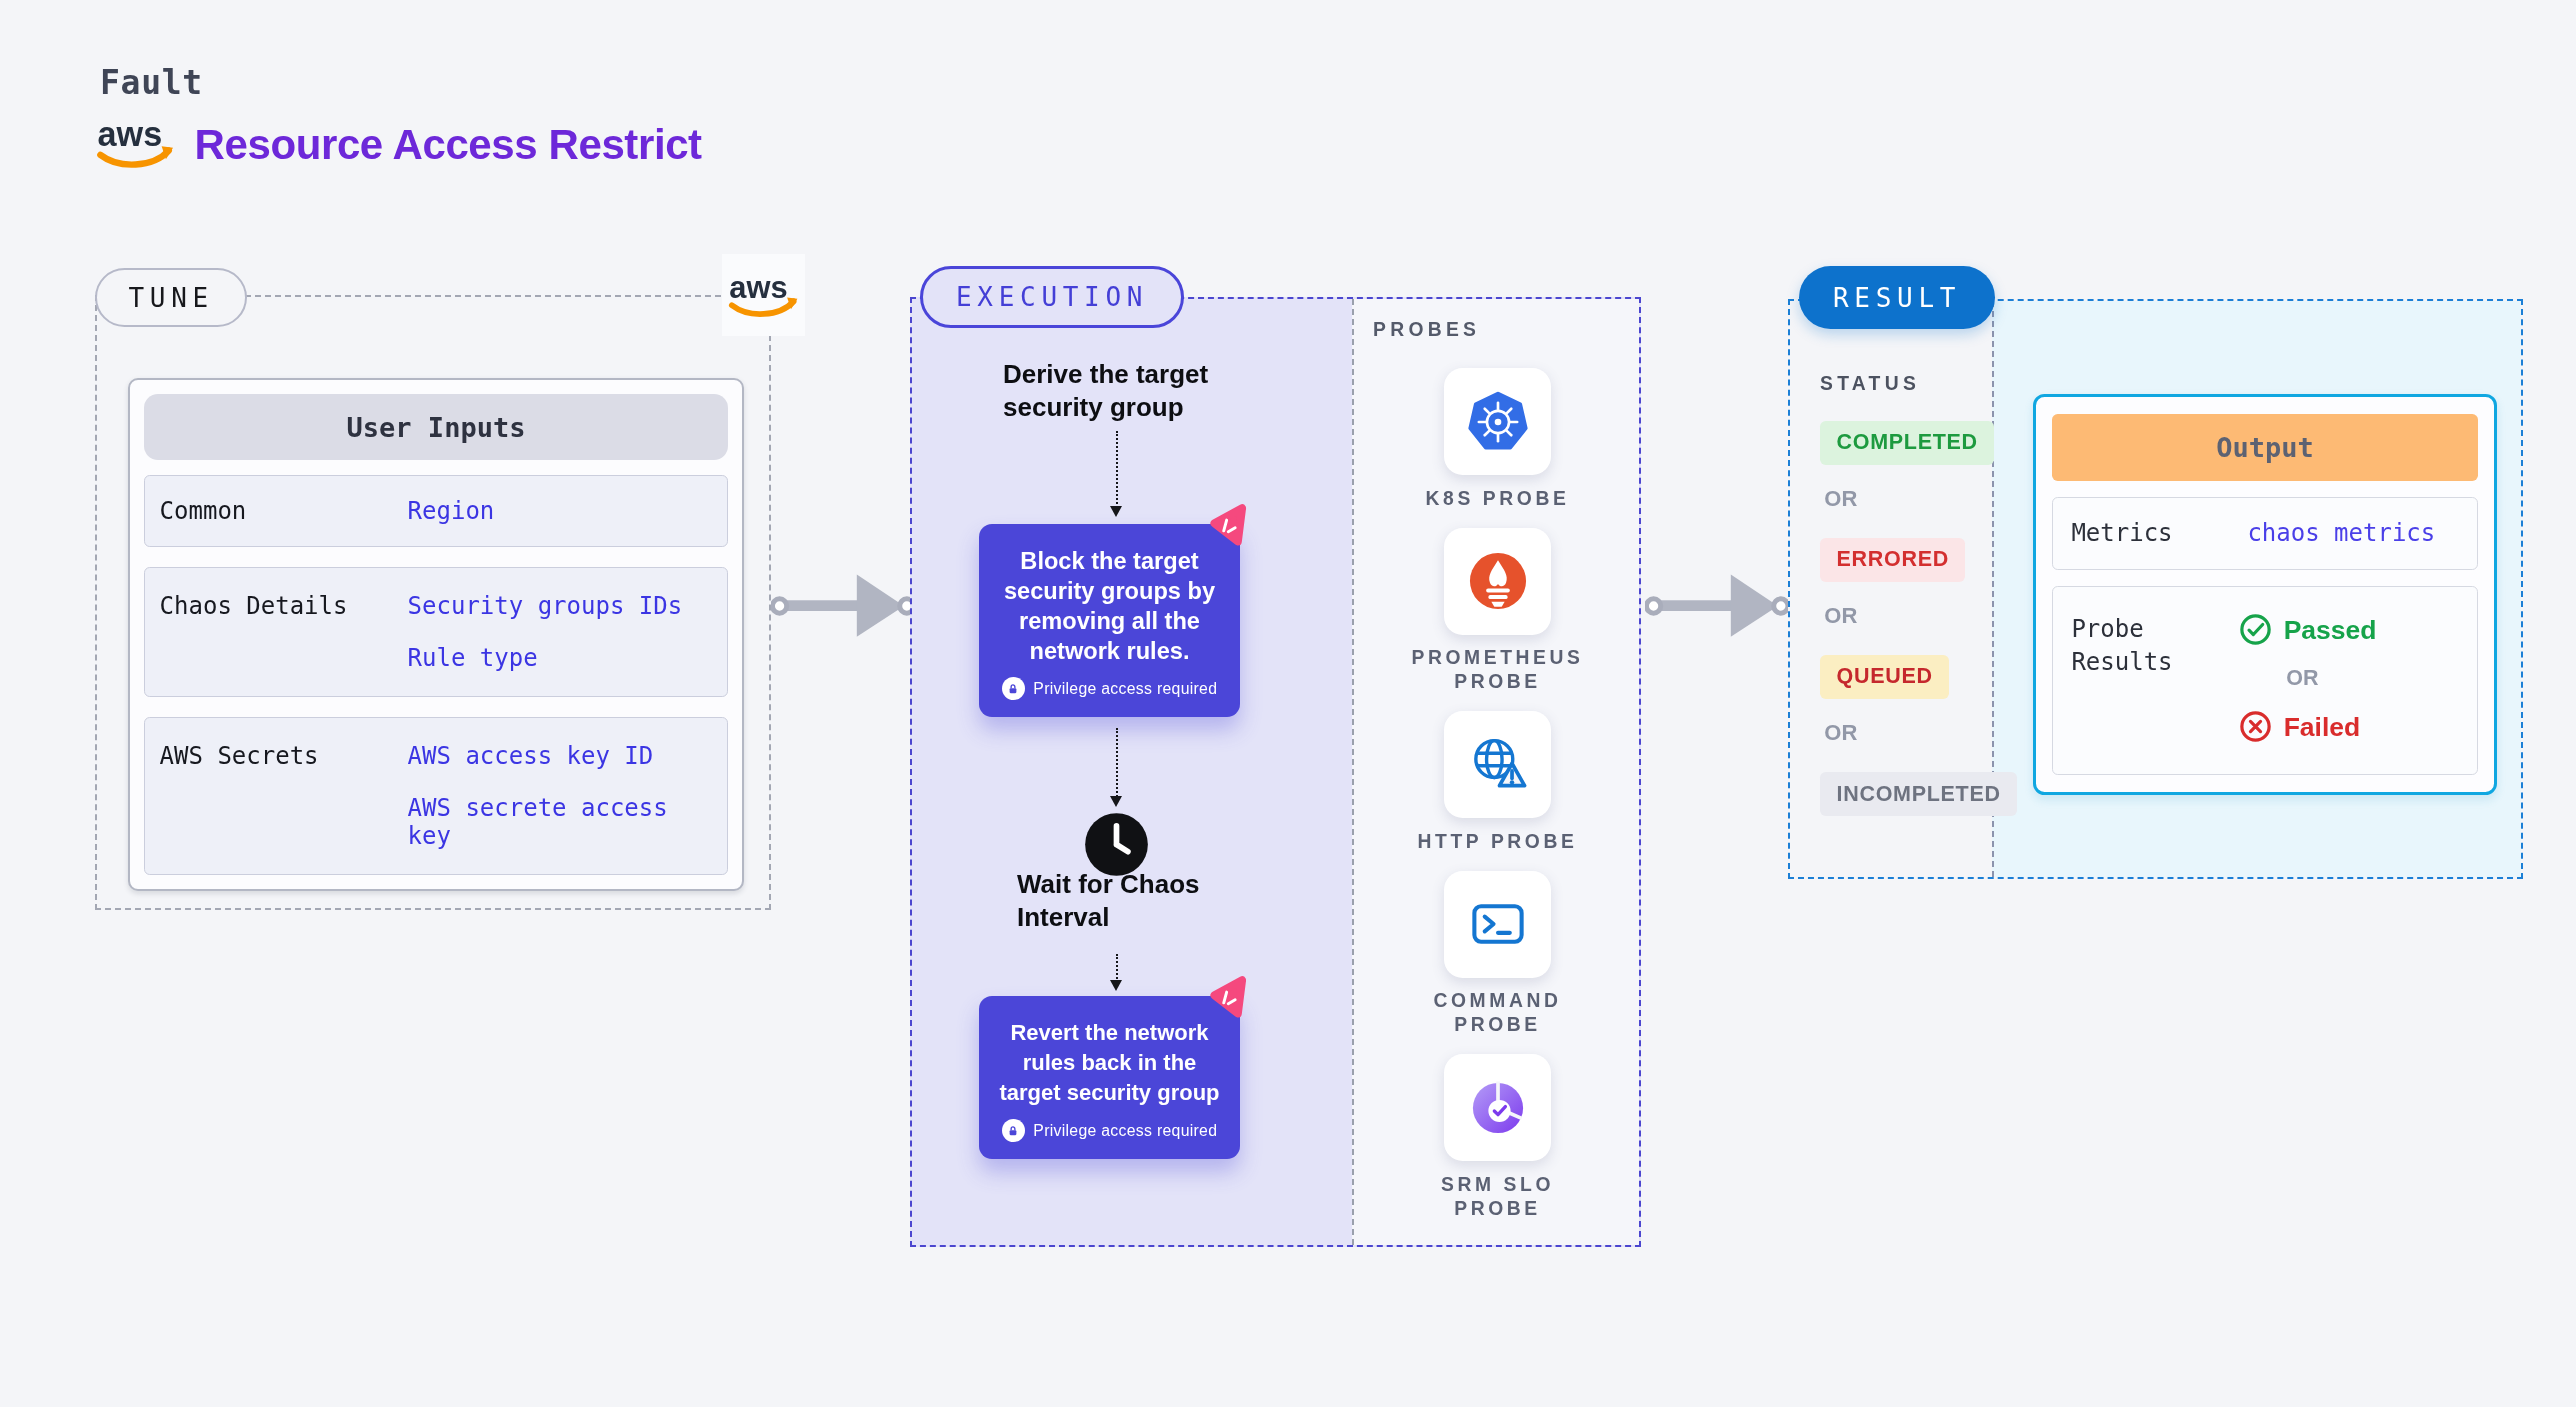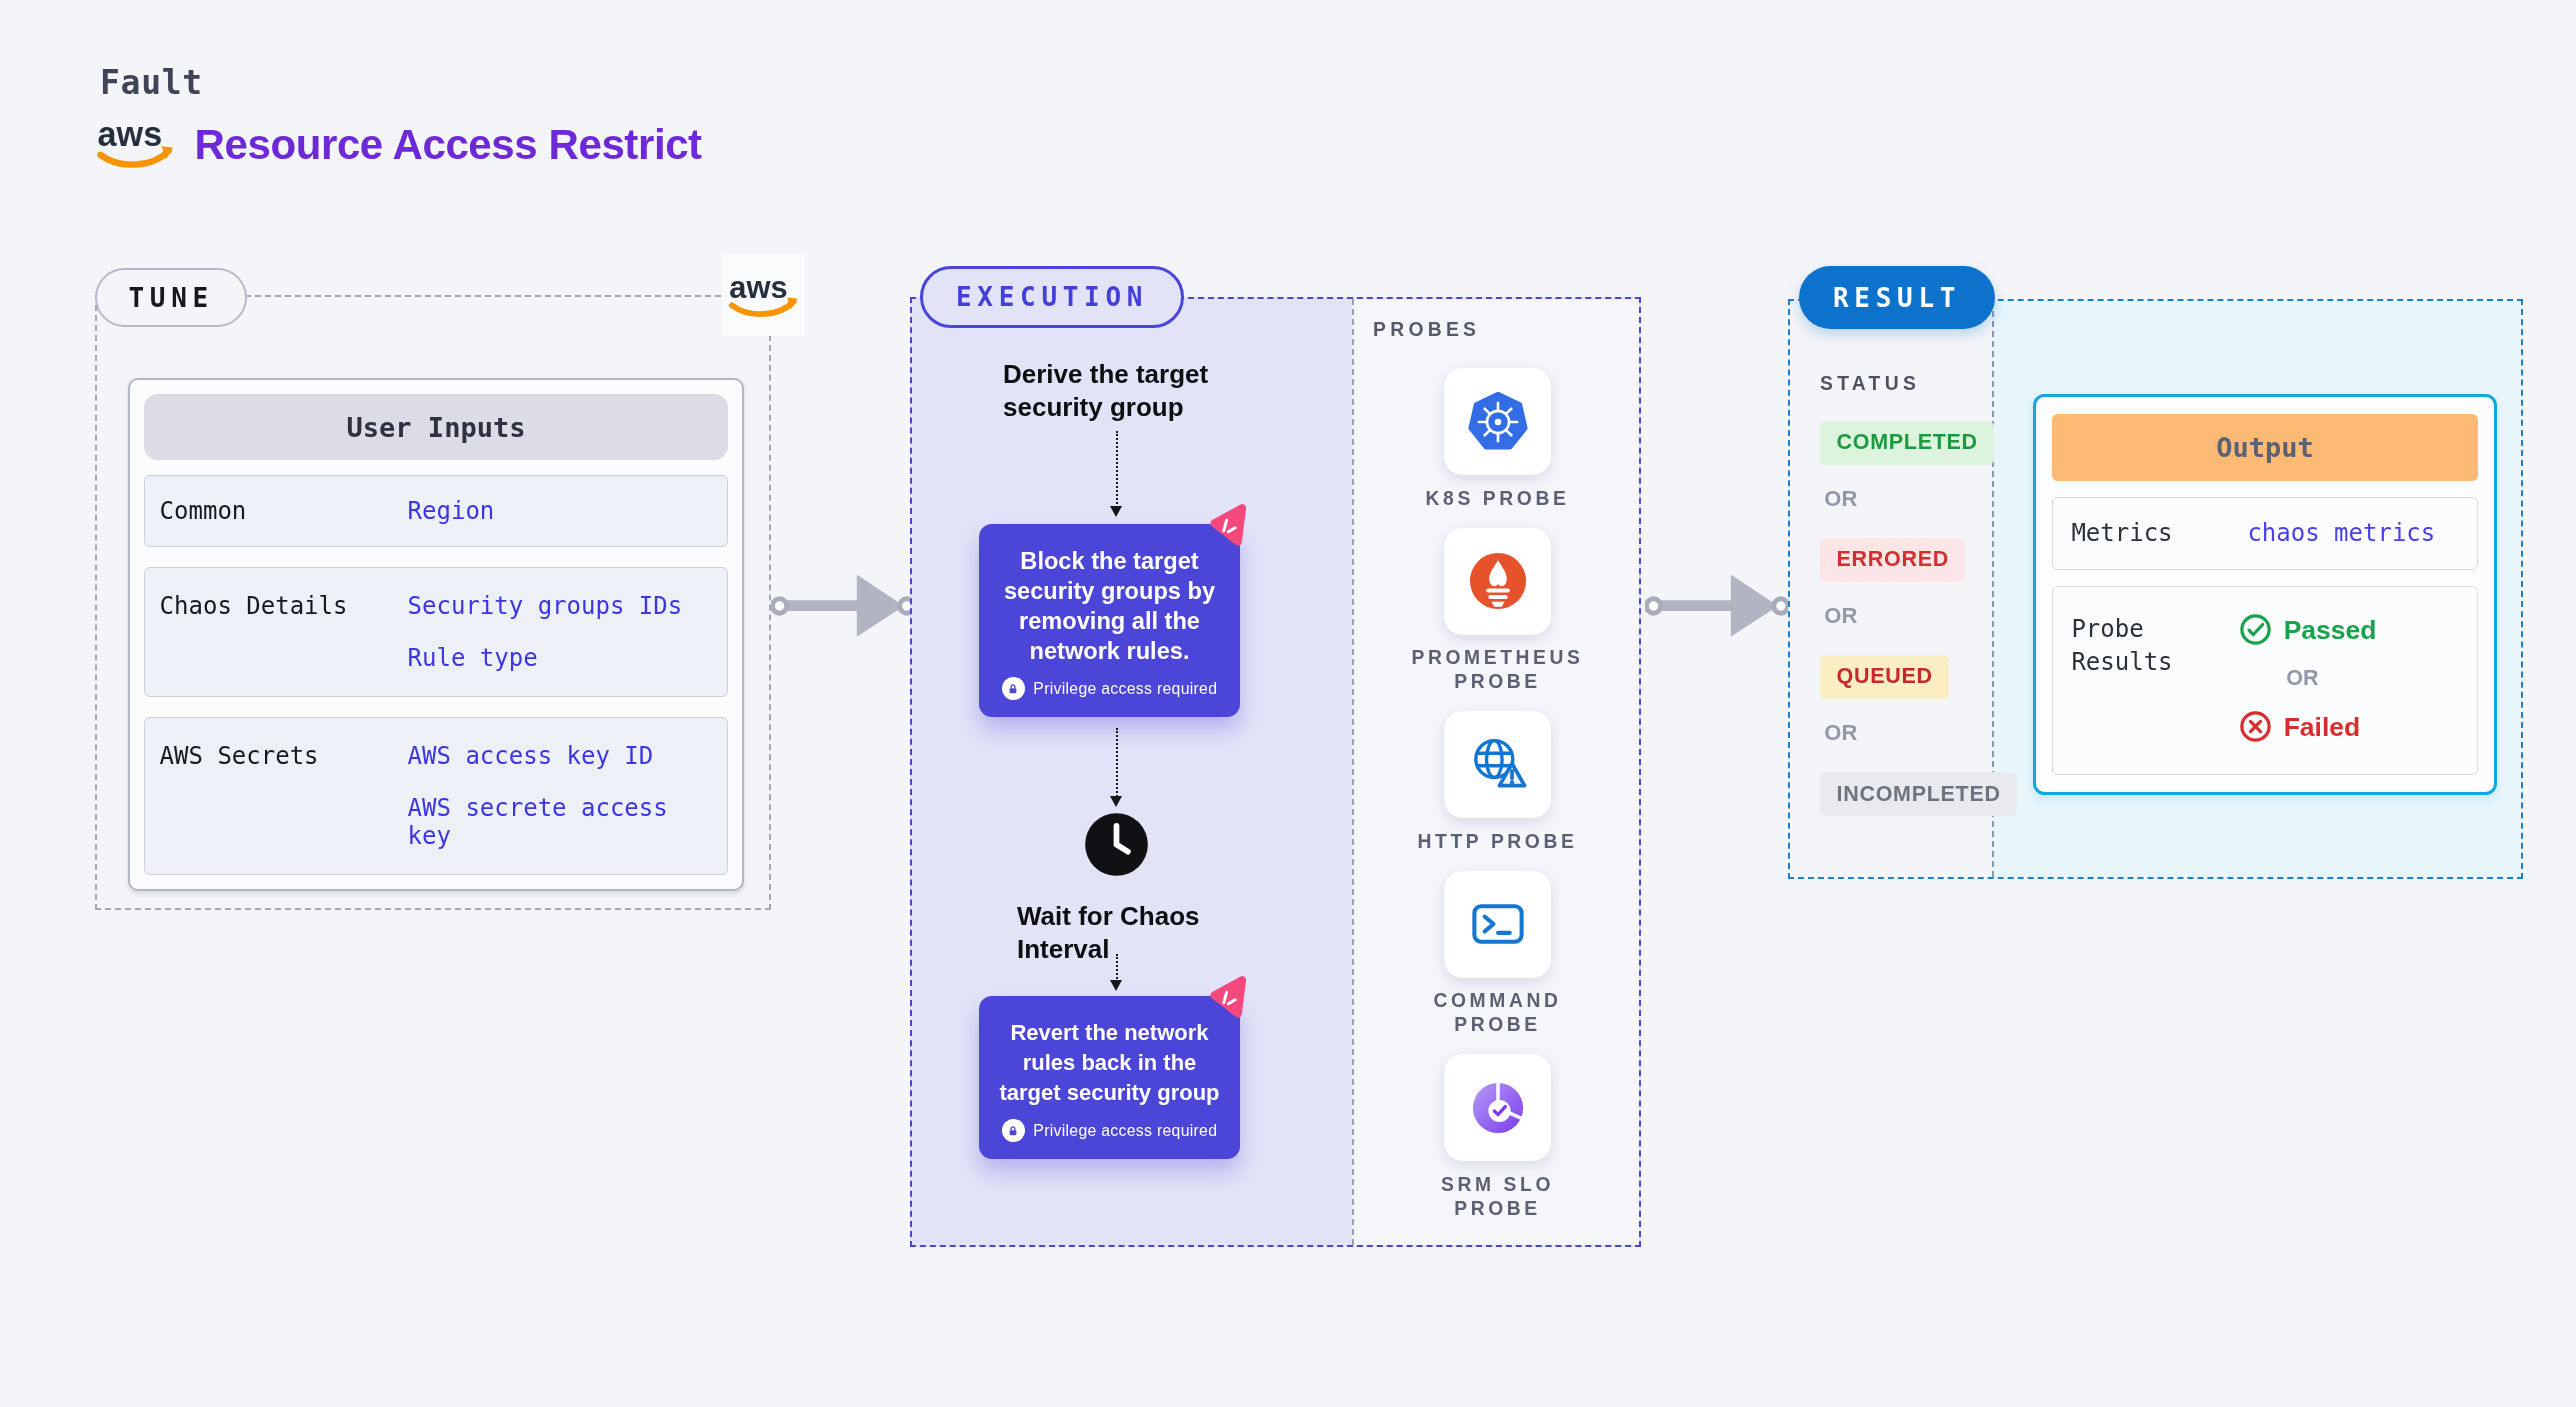--- a/index.html
+++ b/index.html
@@ -13,21 +13,21 @@
     background:#f4f5f8;overflow:hidden;
     font-family:var(--sans);
   }
   
   .eyebrow{position:absolute;left:100px;top:63px;font-family:var(--mono);
     font-size:33px;font-weight:bold;color:#3f4556;letter-spacing:0.7px;}
   .title-row{position:absolute;left:96px;top:115px;display:flex;align-items:center;gap:18.6px;}
   .title-row h1{font-size:42px;font-weight:bold;color:#6d28d9;letter-spacing:-0.4px;}
   
   .pill{position:absolute;display:flex;align-items:center;justify-content:center;
-    font-family:var(--mono);font-weight:bold;font-size:26px;letter-spacing:5.7px;
+    font-family:var(--mono);font-weight:normal;font-size:26px;letter-spacing:5.7px;
     border-radius:34px;z-index:5;}
   .pill-tune{left:95px;top:268px;height:59px;padding:0 31.5px;background:#f4f5f8;
     border:2.9px solid #b6b9c9;color:#17181c;}
   .pill-exec{left:920px;top:266px;height:62px;padding:0 33px;background:#e3e3f8;
     border:3.6px solid #4a45d9;color:#443fd6;}
   .pill-result{left:1799px;top:266px;height:63px;padding:0 34px;background:#0d72cc;
     color:#ffffff;box-shadow:0 5.7px 13px rgba(13,114,204,.25);}
   
   .panel-tune{position:absolute;left:95px;top:295px;width:676px;height:615px;
     border:2.9px dashed #a3a7b3;}
@@ -209,21 +209,21 @@
 
   <div class="dot-arrow" style="left:1116px;top:728px;height:73px;"></div>
 
   <div class="clock-wrap">
     <svg width="67" height="67" viewBox="0 0 94 94">
       <circle cx="47" cy="47" r="44" fill="#101114"></circle>
       <path d="M47,47 L47,21 M47,47 L63,57" stroke="#ffffff" stroke-width="8" stroke-linecap="round" fill="none"></path>
     </svg>
   </div>
 
-  <div class="flow-text" style="left:1017px;top:900px;width:201px;">Wait for Chaos
+  <div class="flow-text" style="left:1017px;top:868px;width:201px;">Wait for Chaos
 Interval</div>
 
   <div class="dot-arrow" style="left:1116px;top:954px;height:31.5px;"></div>
 
   <div class="chaos-box box-revert" style="left:979px;top:996px;">
     <span class="chaos-badge">
       <svg width="44" height="44" viewBox="0 0 60 60">
         <path d="M10,22 L50,7 L38,51 Z" fill="#f5497e" stroke="#f5497e" stroke-width="11" stroke-linejoin="round"></path>
         <path d="M27,20 L21,34 M27,36 L37,32" stroke="#ffffff" stroke-width="4" stroke-linecap="round" fill="none"></path>
       </svg>

